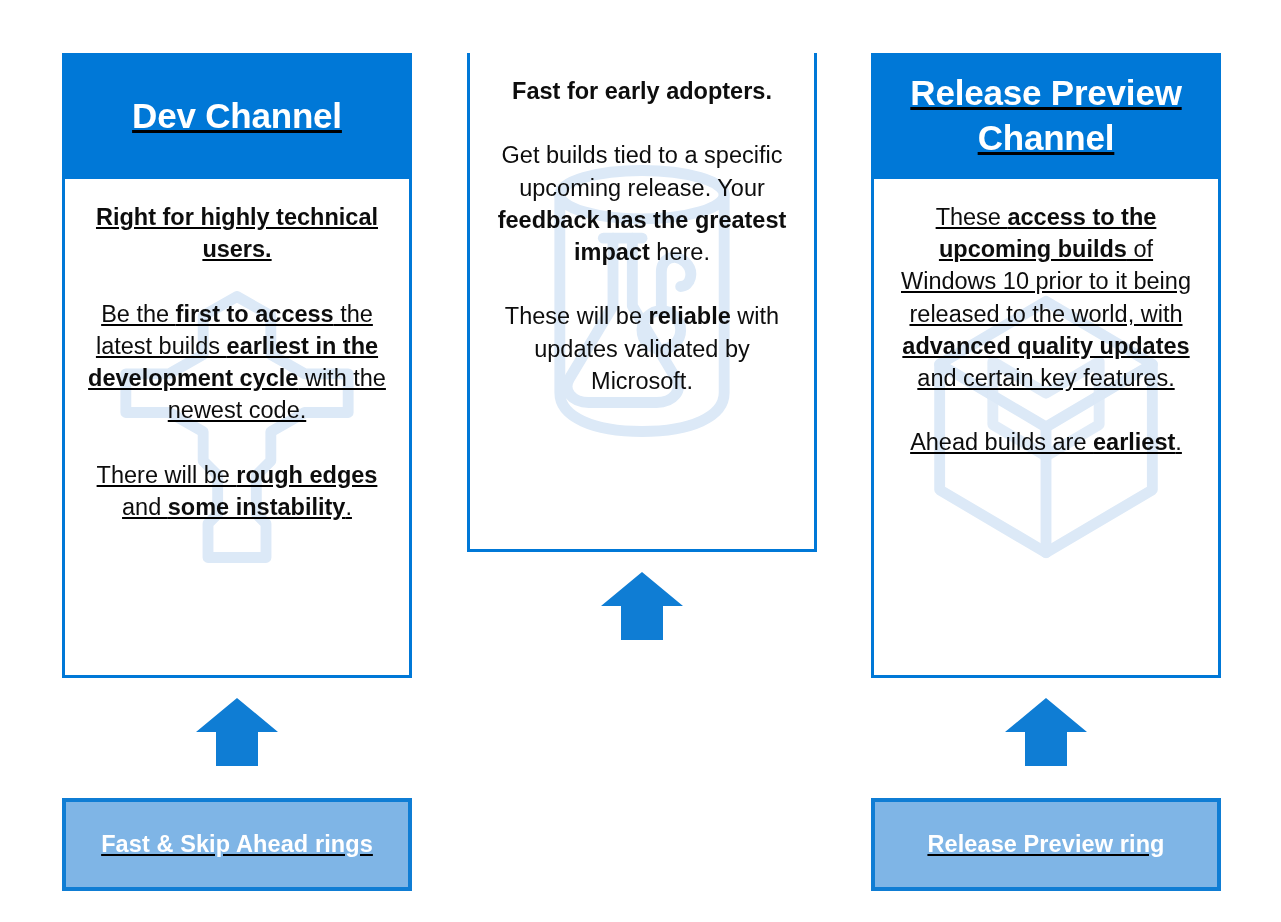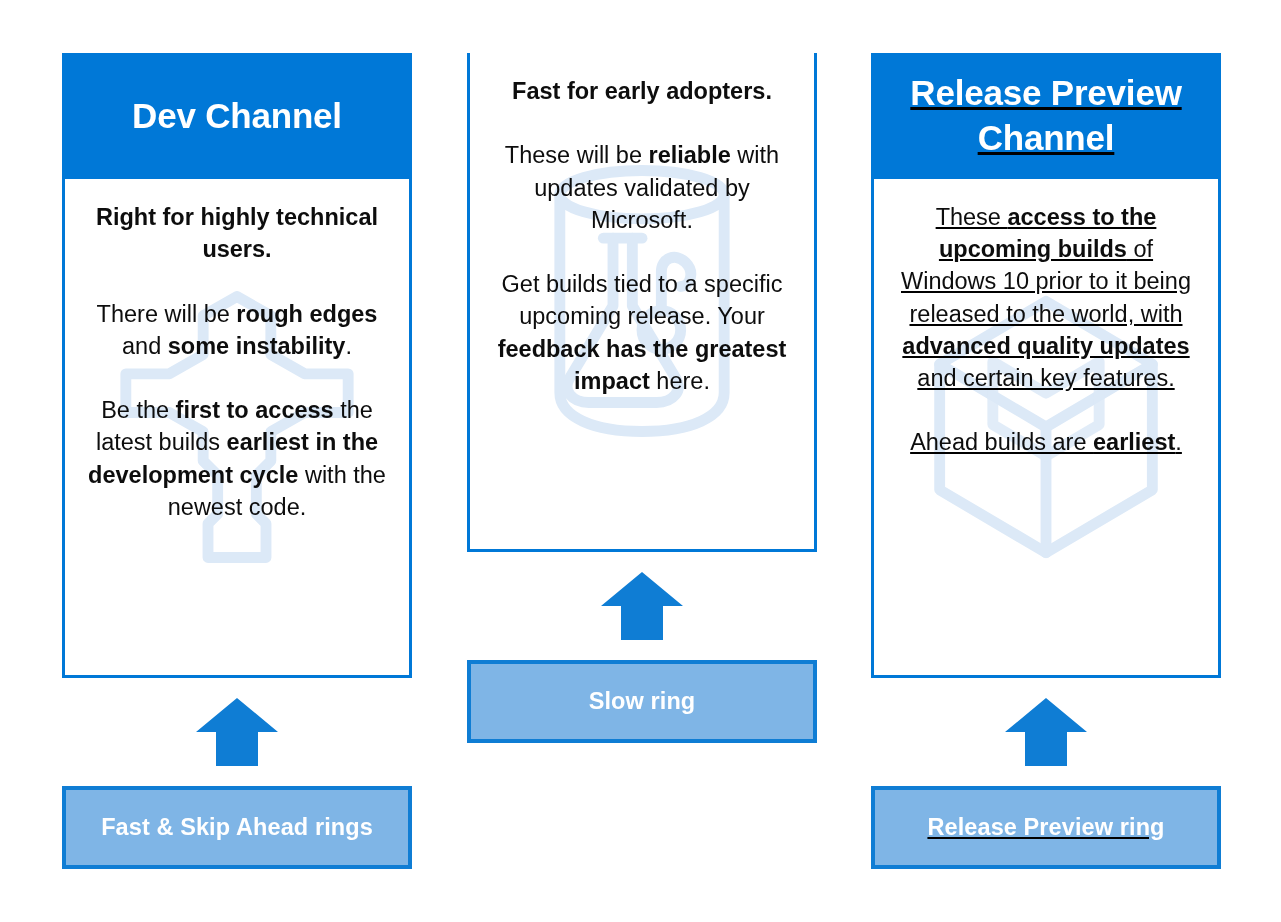--- a/index.html
+++ b/index.html
@@ -29,21 +29,21 @@
     width: 1281px;
     height: 922px;
   }
 
   .column {
     position: absolute;
     top: 53px;
     width: 350px;
     height: 815px;
   }
-  .column.c1 { left: 62px; }
+  .column.c1 { left: 62px; text-decoration: underline; }
   .column.c2 { left: 467px; }
   .column.c3 { left: 871px; text-decoration: underline; }
 
   
   .card {
     position: relative;
     width: 100%;
   }
   .card-header {
     height: 126px;
@@ -112,31 +112,32 @@
     justify-content: center;
   }
   .arrow {
     width: 82px;
     height: 68px;
   }
   .arrow svg { width: 100%; height: 100%; display: block; }
 
   
   .ring-bar {
-    height: 83px;
+    height: 93px;
     background: #7FB5E6;
     border: 4px solid #0F7DD4;
     box-sizing: border-box;
     display: flex;
     align-items: center;
     justify-content: center;
     color: #ffffff;
     font-size: 23.5px;
     font-weight: bold;
     letter-spacing: 0.1px;
+    margin-top: 12px;
   }
 </style>
 </head>
 <body>
 
 <div class="board">
   <div class="columns">
 
     <div class="column c1">
       <div class="card">
@@ -144,22 +145,22 @@
           <div class="card-header-title">Dev Channel</div>
         </div>
         <div class="card-body">
           <div class="watermark">
             <svg viewBox="0 0 100 120" fill="none" stroke="#DCE9F7" stroke-width="4.5" stroke-linejoin="round" stroke-linecap="round">
               <path d="M50 6 L64 14 L64 30 L78 38 L96 38 L96 54 L78 54 L64 62 L64 74 L58 80 L58 96 L62 100 L62 114 L38 114 L38 100 L42 96 L42 80 L36 74 L36 62 L22 54 L4 54 L4 38 L22 38 L36 30 L36 14 Z"></path>
             </svg>
           </div>
           <div class="body-text">
             <p class="lead">Right for highly technical users.</p>
+            <p class="para"><span>Be the </span><b>first to access</b><span> the latest builds </span><b>earliest in the development cycle</b><span> with the newest code.</span></p>
             <p class="para"><span>There will be </span><b>rough edges</b><span> and </span><b>some instability</b><span>.</span></p>
-            <p class="para"><span>Be the </span><b>first to access</b><span> the latest builds </span><b>earliest in the development cycle</b><span> with the newest code.</span></p>
           </div>
         </div>
       </div>
       <div class="arrow-wrap">
         <div class="arrow">
           <svg viewBox="0 0 82 68" preserveAspectRatio="none">
             <polygon points="41,0 82,34 62,34 62,68 20,68 20,34 0,34" fill="#0F7DD4"></polygon>
           </svg>
         </div>
       </div>
@@ -176,34 +177,31 @@
               <ellipse cx="50" cy="16" rx="34" ry="10"></ellipse>
               <path d="M16 16 L16 98 C16 108 30 114 50 114 C70 114 84 108 84 98 L84 16"></path>
               <path d="M38 34 L38 62 L20 92 C17 97 21 102 28 102 L56 102 C63 102 67 97 64 92 L46 62 L46 34"></path>
               <path d="M34 34 L50 34"></path>
               <circle cx="58" cy="72" r="8"></circle>
               <path d="M58 64 L58 48 C58 42 64 40 68 44 C72 48 70 54 66 54"></path>
             </svg>
           </div>
           <div class="body-text">
             <p class="lead">Fast for early adopters.</p>
+            <p class="para"><span>Get builds tied to a specific upcoming release. Your </span><b>feedback has the greatest impact</b><span> here.</span></p>
             <p class="para"><span>These will be </span><b>reliable</b><span> with updates validated by Microsoft.</span></p>
-            <p class="para"><span>Get builds tied to a specific upcoming release. Your </span><b>feedback has the greatest impact</b><span> here.</span></p>
           </div>
         </div>
       </div>
       <div class="arrow-wrap">
         <div class="arrow">
           <svg viewBox="0 0 82 68" preserveAspectRatio="none">
             <polygon points="41,0 82,34 62,34 62,68 20,68 20,34 0,34" fill="#0F7DD4"></polygon>
           </svg>
         </div>
-      </div>
-      <div class="ring-bar">
-        <span>Slow ring</span>
       </div>
     </div>
 
     <div class="column c3">
       <div class="card">
         <div class="card-header">
           <div class="card-header-title">Release Preview Channel</div>
         </div>
         <div class="card-body">
           <div class="watermark">

